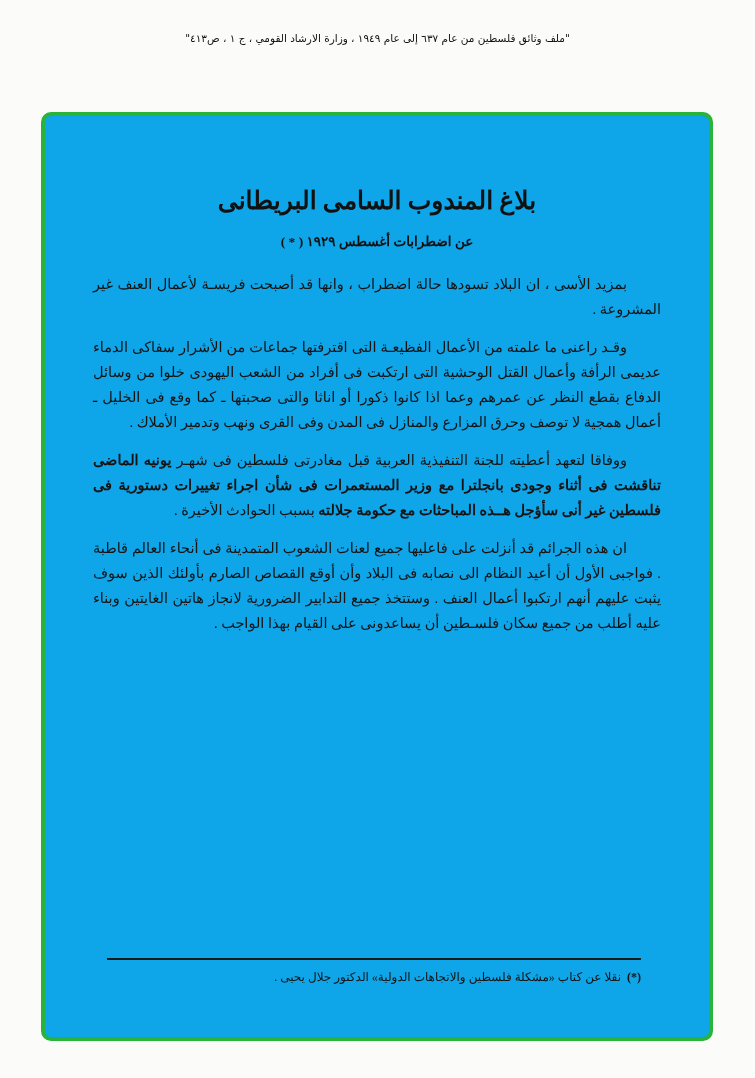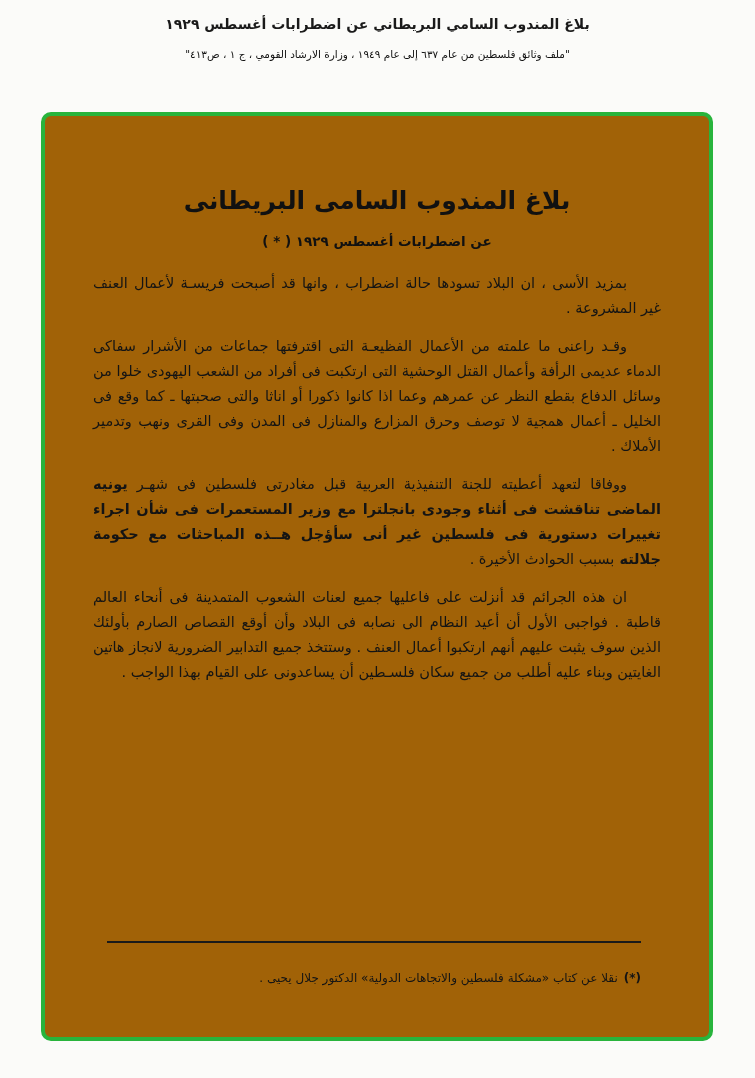--- a/index.html
+++ b/index.html
@@ -33,21 +33,22 @@
   }
   .green-box {
     position: absolute;
     left: 41px;
     top: 112px;
     width: 672px;
     height: 929px;
     box-sizing: border-box;
     border: 4px solid #28b43c;
     border-radius: 10px;
-    background: #a16207;
+    background: #0ea5e9;
+    font-family: Liberation Serif, serif;
   }
   .doc-title {
     margin: 70px 0 0 0;
     text-align: center;
     font-size: 25px;
     font-weight: bold;
     color: #111;
   }
   .doc-subtitle {
     margin: 18px 0 9px 0;
@@ -69,37 +70,36 @@
   }
   .body-text .emphasis {
     font-weight: bold;
   }
   .footnote {
     position: absolute;
     bottom: 52px;
     right: 68px;
     left: 62px;
     border-top: 2px solid #1a1a1a;
-    padding-top: 28px;
+    padding-top: 10px;
     font-size: 12px;
     text-align: right;
     color: #141414;
   }
   .fn-marker {
     font-weight: bold;
     margin-left: 6px;
   }
 </style>
 </head>
 <body>
 
 <div class="page">
 
   <header class="top-header">
-    <div class="h1">بلاغ المندوب السامي البريطاني عن اضطرابات أغسطس ١٩٢٩</div>
     <div class="h2">"ملف وثائق فلسطين من عام ٦٣٧ إلى عام ١٩٤٩ ، وزارة الارشاد القومي ، ج ١ ، ص٤١٣"</div>
   </header>
 
   <div class="green-box">
 
     <h1 class="doc-title">بلاغ المندوب السامى البريطانى</h1>
 
     <h2 class="doc-subtitle">عن اضطرابات أغسطس ١٩٢٩ ( * )</h2>
 
     <div class="body-text">

